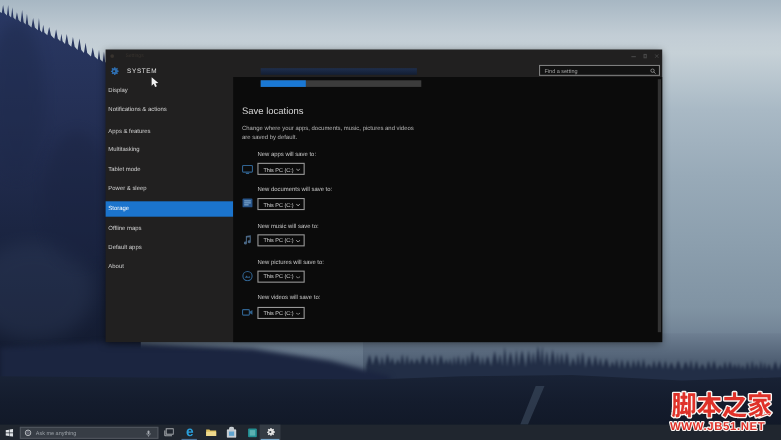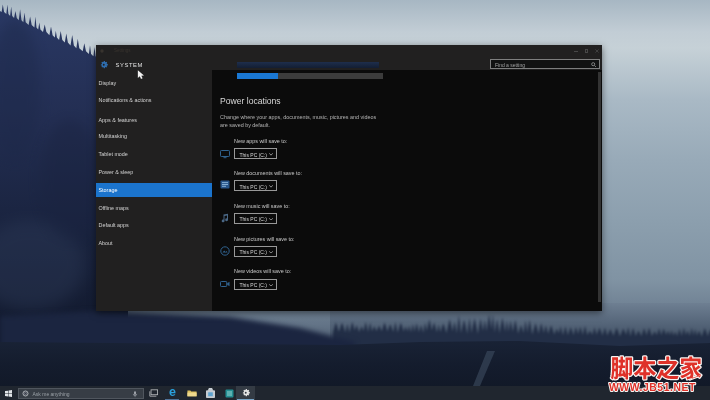--- a/index.html
+++ b/index.html
@@ -109,21 +109,21 @@
     <div class="nav" style="top:177px;">Default apps</div>
     <div class="nav" style="top:194.5px;">About</div>
 
     <div id="content">
         <div id="sthumb"></div>
       </div>
     <div id="stripe"></div>
     <div id="bartrack">
         <div id="barblue"></div>
       </div>
-    <div id="heading">Power locations</div>
+    <div id="heading">Save locations</div>
     <div id="para">Change where your apps, documents, music, pictures and videos are saved by default.</div>
 
     <div class="rowlabel" style="top:93px;">New apps will save to:</div>
     <svg class="rowicon" style="top:103.5px;" viewBox="0 0 10 10">
         <rect x="0.5" y="1.5" width="9" height="6" rx="0.8" fill="none" stroke="#30628f" stroke-width="1"></rect>
         <rect x="3.5" y="8.2" width="3" height="1" fill="#30628f"></rect>
       </svg>
     <div class="dd" style="top:103.3px;">
         <span>This PC (C:)</span>
         <svg class="chev" width="4" height="2.6" viewBox="0 0 4 2.6">

